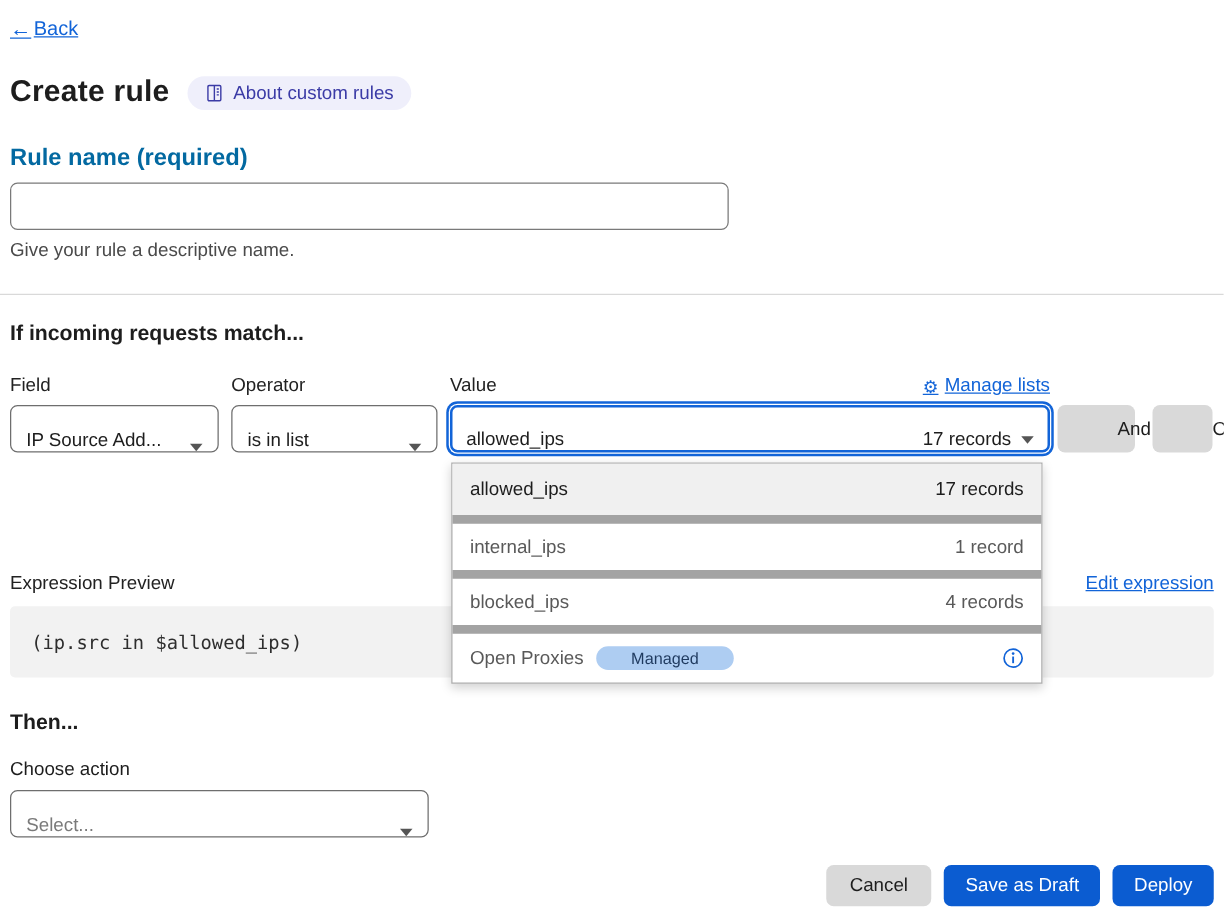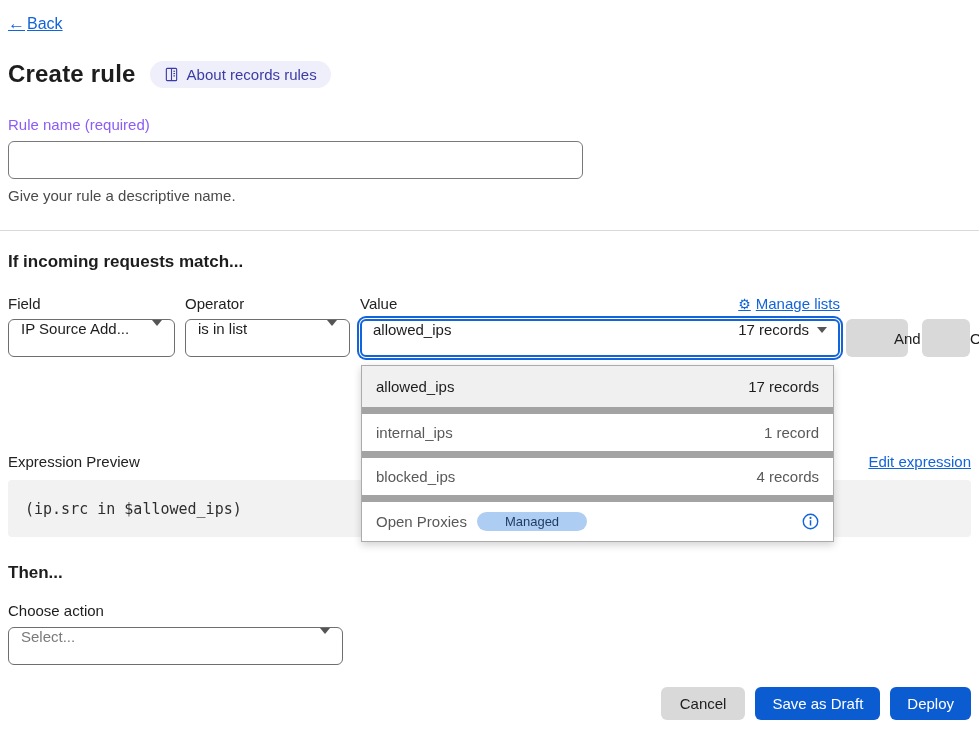--- a/index.html
+++ b/index.html
@@ -22,21 +22,21 @@
   .page-title { font-size: 24px; font-weight: 700; letter-spacing: .2px; }
   .about-badge {
     display: inline-flex; align-items: center; gap: 8px;
     background: #efeffb; color: #3b3ba6;
     border-radius: 14px; padding: 5px 14px;
     font-size: 15px; cursor: pointer;
   }
   .about-badge svg { display: block; }
 
   
-  .field-label { font-size: 15px; margin-top: 28px; color: #8b5cf6; }
+  .field-label { font-size: 19px; margin-top: 28px; color: #0369a1; font-weight: bold; }
   .rule-name-input {
     margin-top: 8px; width: 575px; height: 38px;
     border: 1px solid #797979; border-radius: 6px;
     font-size: 15px; padding: 0 10px; outline: none;
     font-family: "Liberation Sans", sans-serif;
   }
   .help-text { margin-top: 8px; font-size: 15px; color: #4a4a4a; }
 
   .divider { border: none; border-top: 1px solid #d9d9d9; margin: 26px -8px 0 -8px; }
 
@@ -49,21 +49,21 @@
   .col-field { width: 167px; margin-right: 10px; }
   .col-operator { width: 165px; margin-right: 10px; }
   .col-value { width: 480px; }
   .cond-label { font-size: 15px; color: #222; margin-bottom: 7px; }
   .value-label-row { display: flex; justify-content: space-between; align-items: center; margin-bottom: 7px; }
   .manage-link { display: inline-flex; align-items: center; gap: 5px; font-size: 15px; }
   .manage-link .gear { text-decoration: none; font-size: 14px; color: #1264d8; }
 
   .select-box {
     height: 38px; border: 1px solid #6e6e6e; border-radius: 6px;
-    display: flex; align-items: flex-start; justify-content: space-between;
+    display: flex; align-items: flex-end; justify-content: space-between;
     padding: 0 12px; font-size: 15px; background: #fff; cursor: pointer;
   }
   .chevron {
     width: 0; height: 0; flex: 0 0 auto;
     border-left: 5px solid transparent; border-right: 5px solid transparent;
     border-top: 6px solid #555; margin-left: 8px;
   }
   .select-value { white-space: nowrap; overflow: hidden; }
 
   .value-wrap { position: relative; }
@@ -140,21 +140,21 @@
     <span class="about-badge">
       <span>
         <svg width="15" height="15" viewBox="0 0 16 16" fill="none" stroke="#3b3ba6" stroke-width="1.2">
           <rect x="2.5" y="1.5" width="11" height="13" rx="1"></rect>
           <line x1="8" y1="1.5" x2="8" y2="14.5"></line>
           <line x1="10" y1="4.5" x2="11.8" y2="4.5"></line>
           <line x1="10" y1="7" x2="11.8" y2="7"></line>
           <line x1="10" y1="9.5" x2="11.8" y2="9.5"></line>
         </svg>
       </span>
-      <span>About records rules</span>
+      <span>About custom rules</span>
     </span>
   </div>
 
   
   <div class="field-label">Rule name (required)</div>
   <input class="rule-name-input" type="text" value="" style="">
   <div class="help-text">Give your rule a descriptive name.</div>
 
   <hr class="divider">
 

